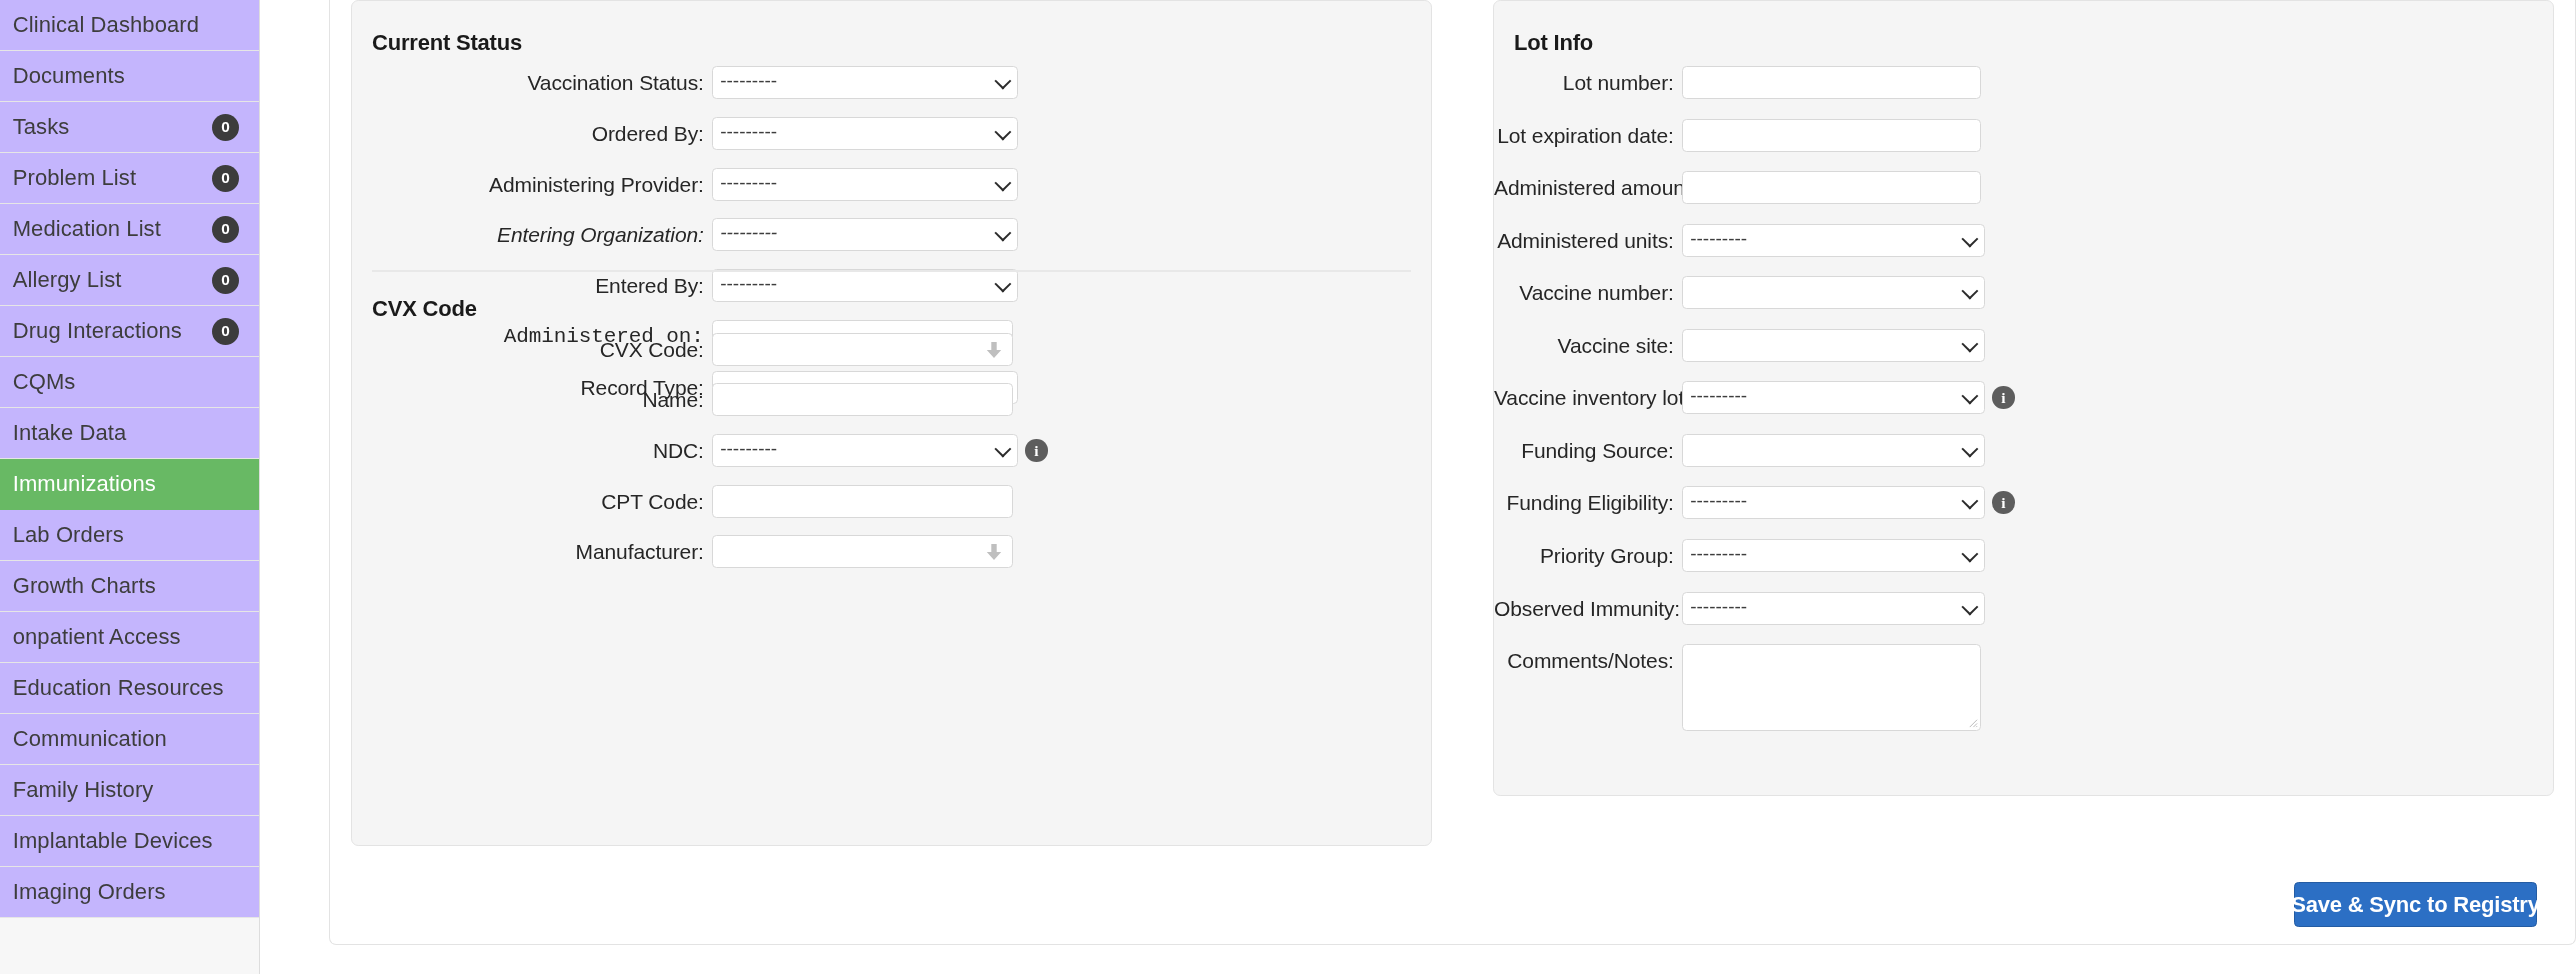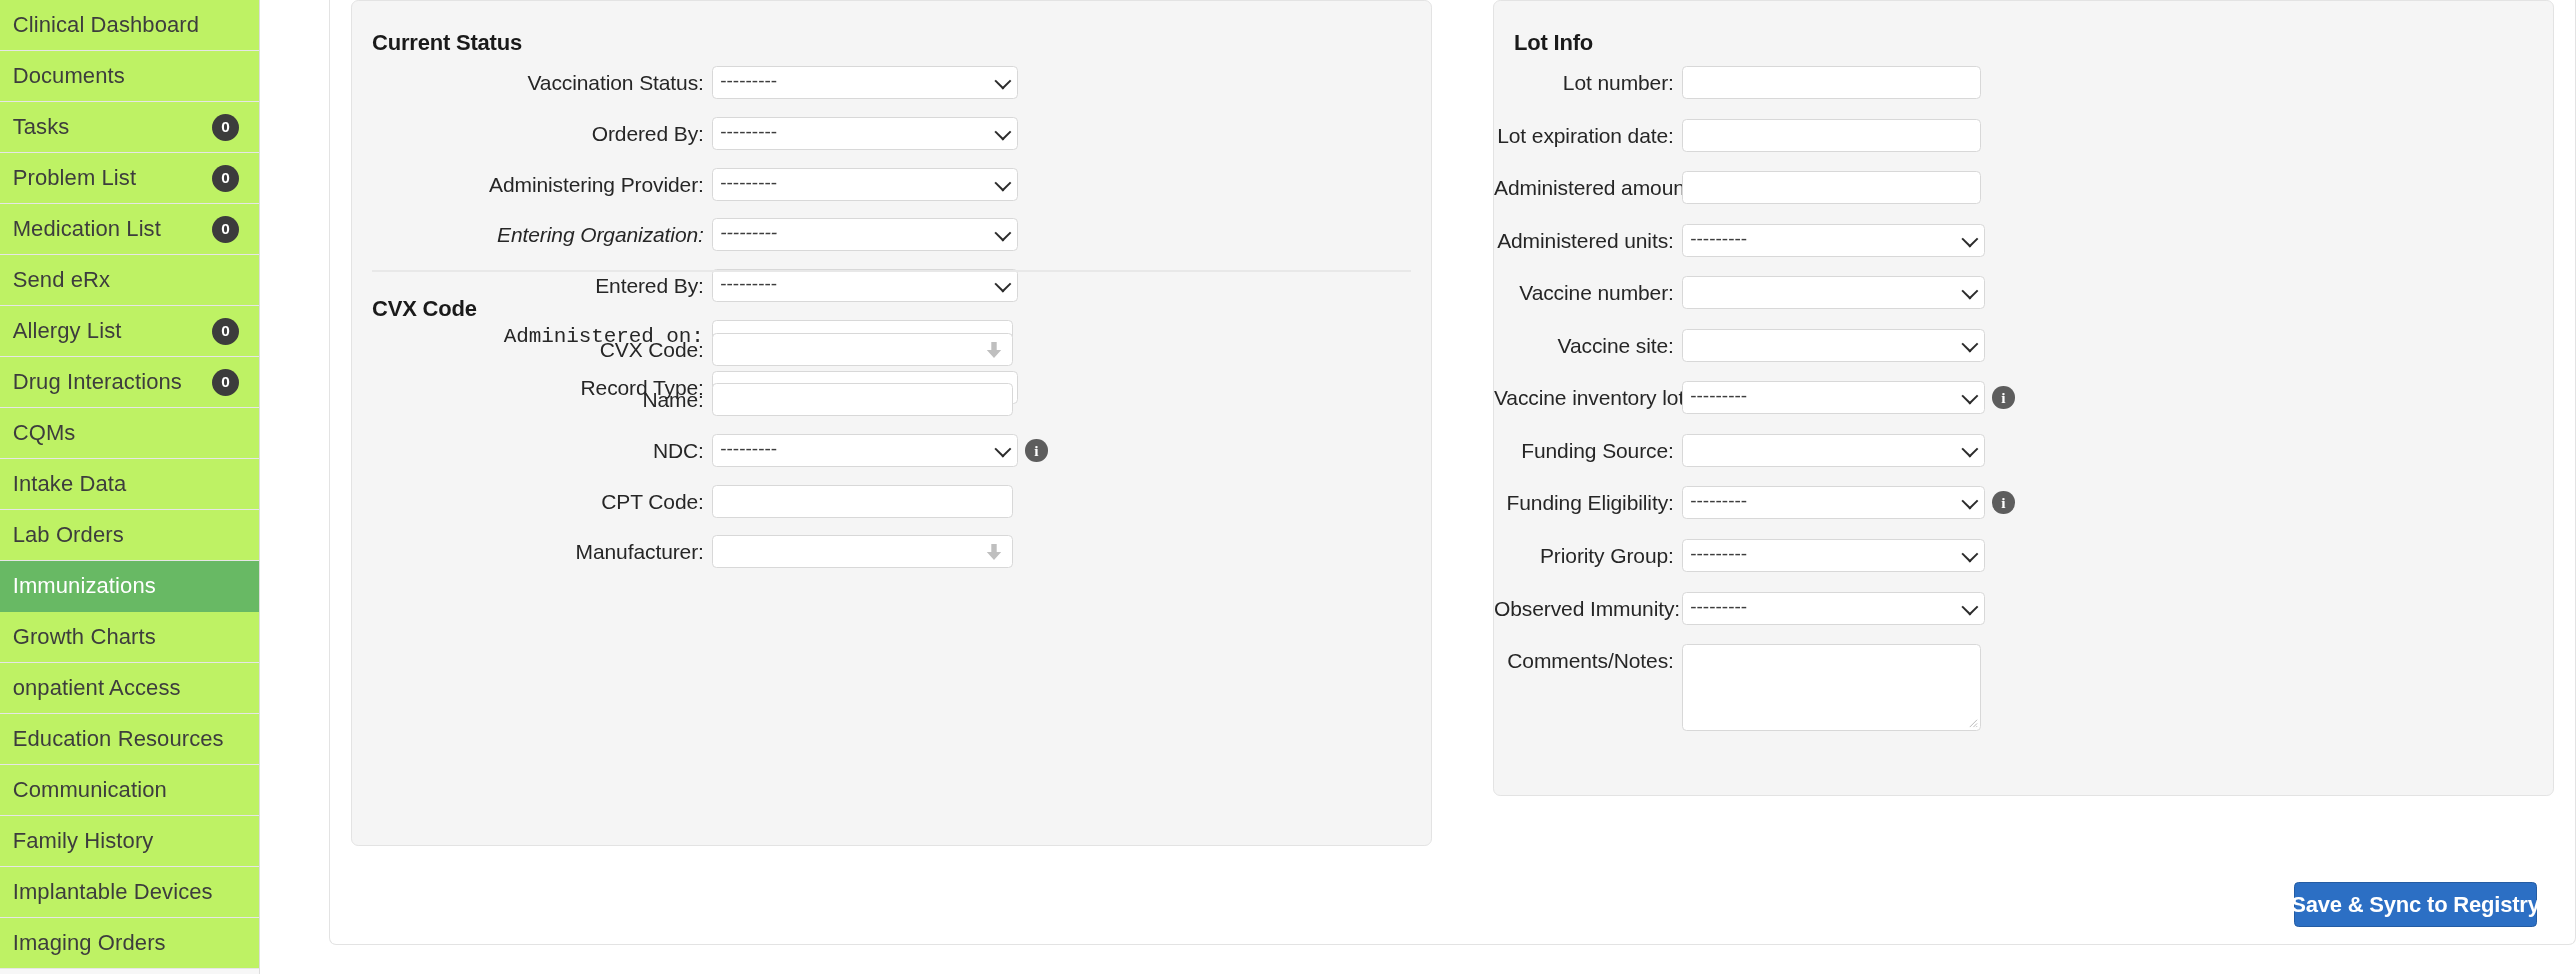--- a/index.html
+++ b/index.html
@@ -25,21 +25,21 @@
     border-right: 1.8px solid #dddddd;
     overflow: hidden;
   }
   .side-item {
     position: relative;
     height: 51px;
     display: flex;
     align-items: center;
     padding: 0 20px 0 12.7px;
     border-bottom: 1.8px solid #e6e6e6;
-    background: #bef264;
+    background: #c4b5fd;
     cursor: pointer;
   }
   .side-item .side-label {
     font-size: 22px;
     color: #3d3d3d;
     letter-spacing: 0.1px;
     white-space: nowrap;
   }
   .side-item.active {
     background: #68b964;
@@ -224,41 +224,38 @@
       </div>
       <div class="side-item">
         <span class="side-label">Problem List</span>
         <span class="side-badge">0</span>
       </div>
       <div class="side-item">
         <span class="side-label">Medication List</span>
         <span class="side-badge">0</span>
       </div>
       <div class="side-item">
-        <span class="side-label">Send eRx</span>
-      </div>
-      <div class="side-item">
         <span class="side-label">Allergy List</span>
         <span class="side-badge">0</span>
       </div>
       <div class="side-item">
         <span class="side-label">Drug Interactions</span>
         <span class="side-badge">0</span>
       </div>
       <div class="side-item">
         <span class="side-label">CQMs</span>
       </div>
       <div class="side-item">
         <span class="side-label">Intake Data</span>
       </div>
-      <div class="side-item">
-        <span class="side-label">Lab Orders</span>
-      </div>
       <div class="side-item active">
         <span class="side-label">Immunizations</span>
+      </div>
+      <div class="side-item">
+        <span class="side-label">Lab Orders</span>
       </div>
       <div class="side-item">
         <span class="side-label">Growth Charts</span>
       </div>
       <div class="side-item">
         <span class="side-label">onpatient Access</span>
       </div>
       <div class="side-item">
         <span class="side-label">Education Resources</span>
       </div>

